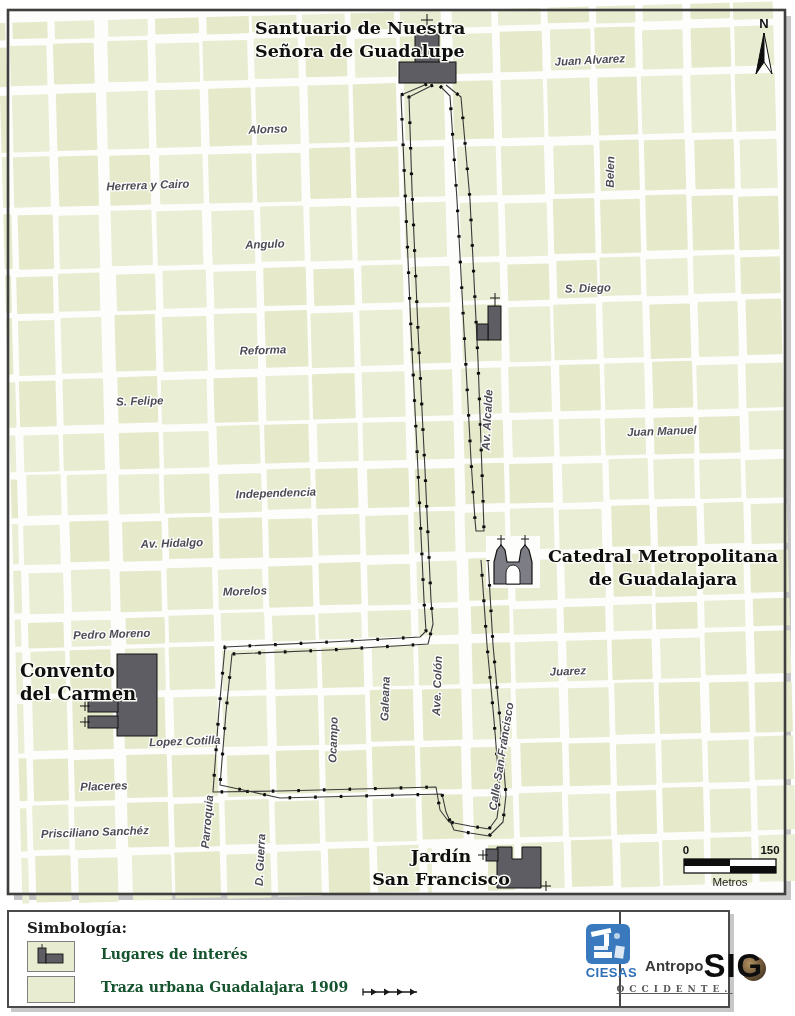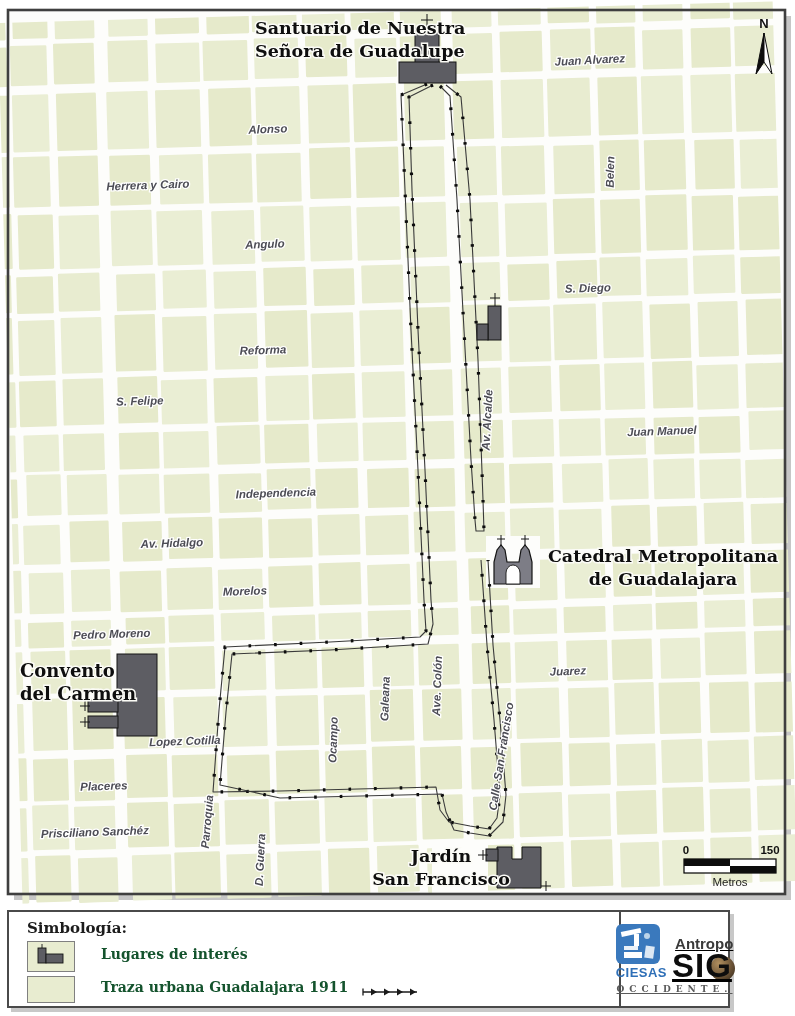--- a/index.html
+++ b/index.html
@@ -25,21 +25,21 @@
 
   
   .logo-pane{position:absolute;left:610px;top:0;bottom:0;right:0;
       border-left:2px solid #4a4a4a;display:flex;flex-direction:column;
       align-items:center;justify-content:center;gap:1px;}
   .logo-row{display:flex;align-items:flex-end;gap:5px;}
   .ciesas-col{display:flex;flex-direction:column;align-items:flex-start;}
   .ciesas-icon{width:44px;height:40px;background:#3a79bd;border-radius:6px;
       position:relative;overflow:hidden;}
   .ciesas-word{font:bold 13px "Liberation Sans",sans-serif;color:#2e6fb7;letter-spacing:.5px;margin-top:1px;}
-  .antropo-col{display:flex;flex-direction:column;align-items:flex-start;line-height:1;text-decoration:underline;}
+  .antropo-col{display:flex;flex-direction:row;align-items:center;line-height:1;}
   .antropo-word{font:bold 15px "Liberation Sans",sans-serif;color:#3a3a3a;margin-left:3px;}
   .sig-word{position:relative;font:bold 33px "Liberation Sans",sans-serif;color:#0d0d0d;
       letter-spacing:1px;line-height:.85;}
   .sig-word::before{content:"";position:absolute;right:-3px;top:4px;width:25px;height:25px;
       border-radius:50%;z-index:0;
       background:radial-gradient(circle at 35% 30%, #b08f5f, #6b5336 55%, #33281a 95%);}
   .sig-word span{position:relative;z-index:1;}
   .occidente{font:bold 9px "DejaVu Serif",serif;color:#5a5a5a;letter-spacing:5px;margin-top:3px;text-decoration:underline;}
 </style>
 </head>
@@ -527,21 +527,21 @@
       <g stroke="#141414" stroke-width="0.9">
         <line x1="14" y1="2" x2="14" y2="7"></line>
         <rect x="10" y="6" width="8" height="15" fill="#5d5d63"></rect>
         <rect x="18" y="12" width="17" height="9" fill="#5d5d63"></rect>
       </g>
     </svg>
   </div>
   <div class="legend-label lab-places">Lugares de interés</div>
 
   <div class="sym-traza"></div>
-  <div class="legend-label lab-traza">Traza urbana Guadalajara 1911</div>
+  <div class="legend-label lab-traza">Traza urbana Guadalajara 1909</div>
 
   <div class="sym-route">
     <svg width="58" height="12" viewBox="0 0 58 12">
       <line x1="2" y1="6" x2="56" y2="6" stroke="#1a1a1a" stroke-width="1.3"></line>
       <line x1="2" y1="2.5" x2="2" y2="9.5" stroke="#1a1a1a" stroke-width="1.3"></line>
       <polygon points="10,2.5 16,6 10,9.5" fill="#1a1a1a"></polygon>
       <polygon points="23,2.5 29,6 23,9.5" fill="#1a1a1a"></polygon>
       <polygon points="36,2.5 42,6 36,9.5" fill="#1a1a1a"></polygon>
       <polygon points="49,2.5 55,6 49,9.5" fill="#1a1a1a"></polygon>
     </svg>

